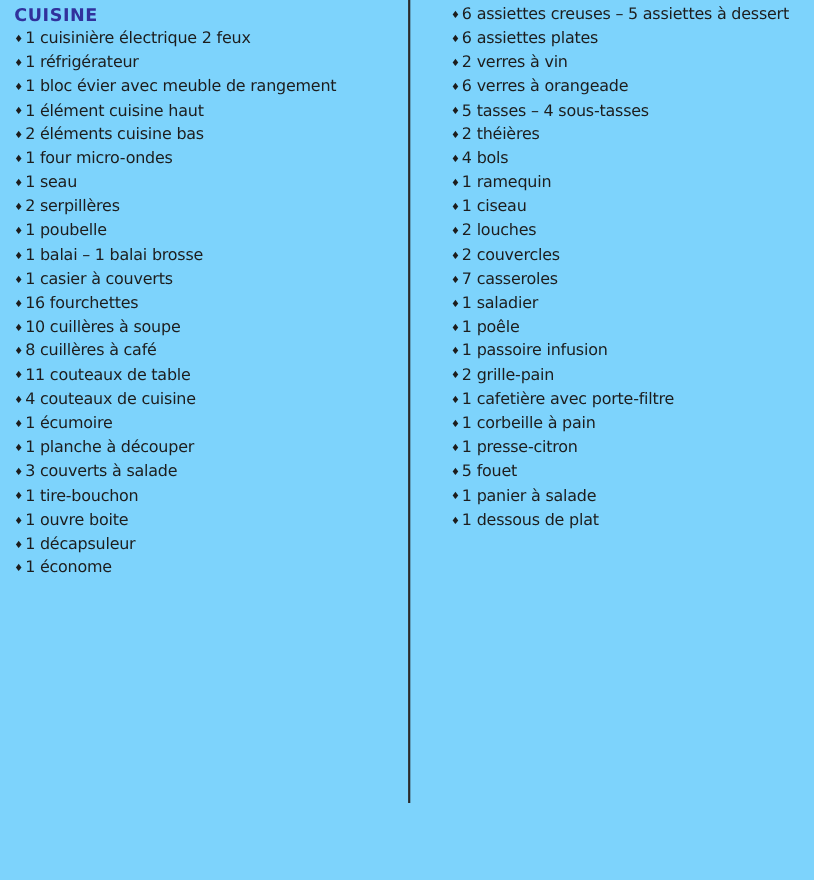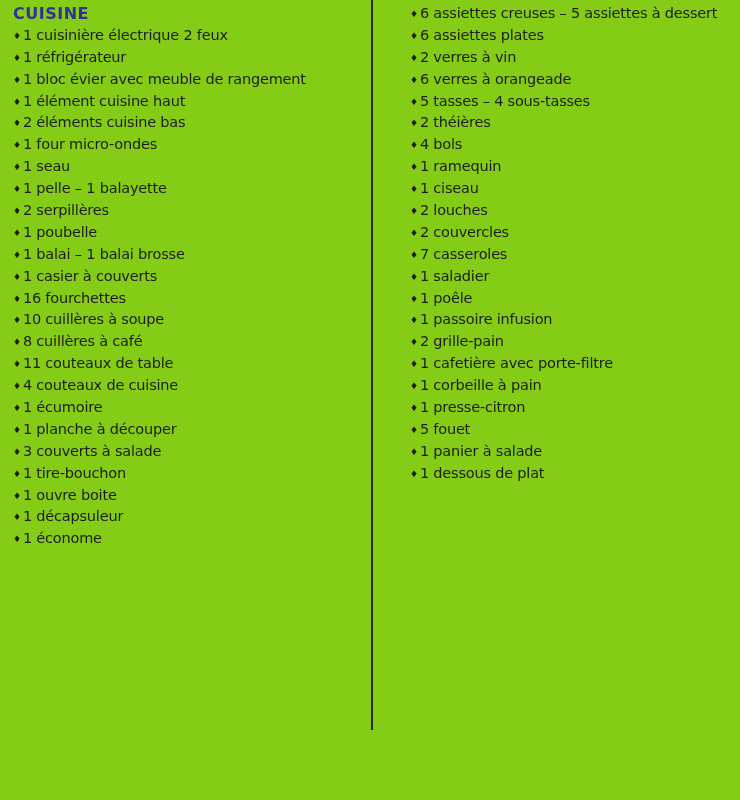--- a/index.html
+++ b/index.html
@@ -5,21 +5,21 @@
   * { margin: 0; padding: 0; box-sizing: border-box; }
   html, body {
     width: 740px; height: 800px;
     background: #fdfdfd;
     font-family: "DejaVu Sans", "Liberation Sans", sans-serif;
     overflow: hidden;
   }
   .page {
     position: relative;
     width: 740px; height: 800px;
-    background: #84cc16;
+    background: #7dd3fc;
   }
   .col {
     position: absolute;
     top: 3px;
   }
   .col-left  { left: 13px;  width: 350px; }
   .col-right { left: 410px; width: 332px; }
   .doc-title {
     font-size: 16px;
     font-weight: bold;
@@ -72,21 +72,20 @@
 
         <li><span class="bullet">♦</span><span>1 élément cuisine haut</span></li>
 
         <li><span class="bullet">♦</span><span>2 éléments cuisine bas</span></li>
 
         <li><span class="bullet">♦</span><span>1 four micro-ondes</span></li>
 
 
         <li><span class="bullet">♦</span><span>1 seau</span></li>
 
-        <li><span class="bullet">♦</span><span>1 pelle – 1 balayette</span></li>
 
         <li><span class="bullet">♦</span><span>2 serpillères</span></li>
 
         <li><span class="bullet">♦</span><span>1 poubelle</span></li>
 
         <li><span class="bullet">♦</span><span>1 balai – 1 balai brosse</span></li>
 
         <li><span class="bullet">♦</span><span>1 casier à couverts</span></li>
 
         <li><span class="bullet">♦</span><span>16 fourchettes</span></li>

